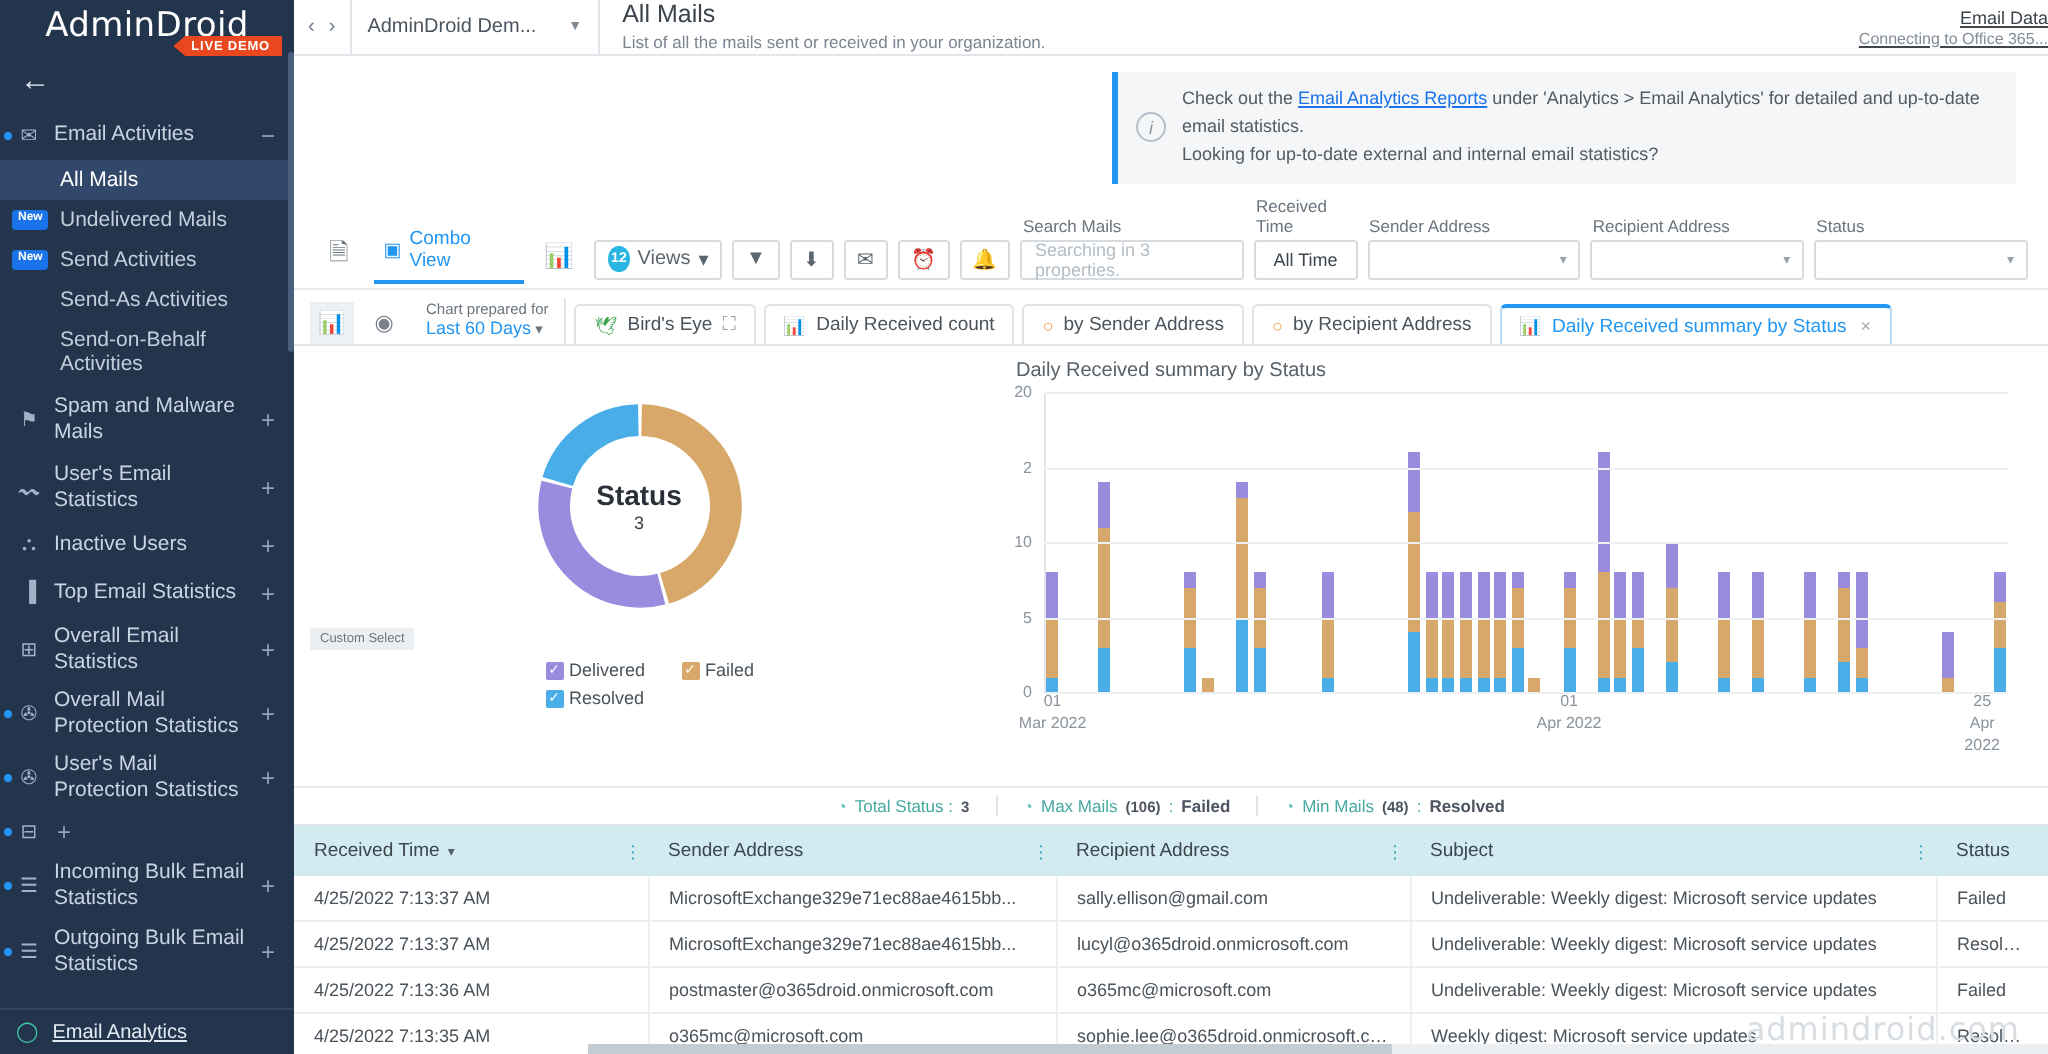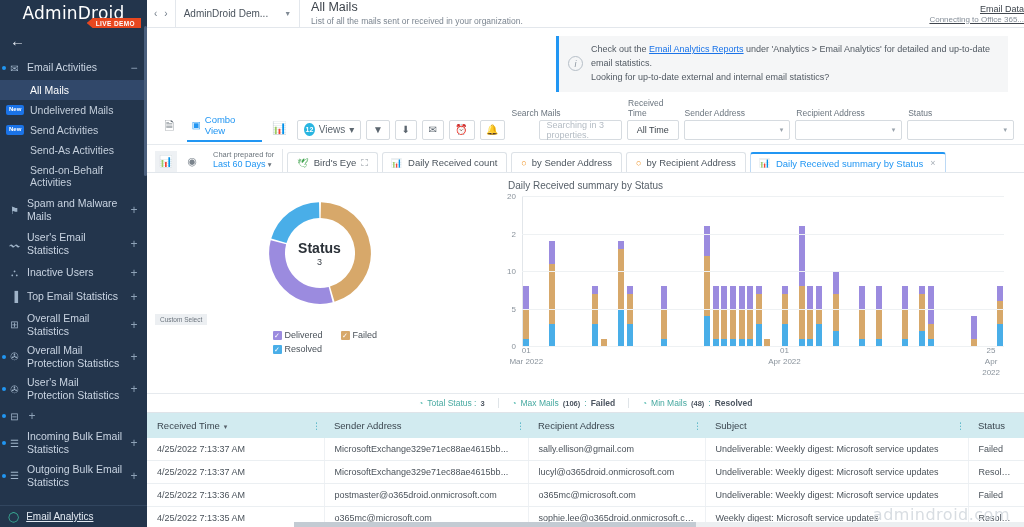--- a/index.html
+++ b/index.html
@@ -142,21 +142,21 @@
   .views-chip {
     width: 13px; height: 13px; border-radius: 50%; background: #28b5e1; color: #fff;
     font-size: 7px; display: flex; align-items: center; justify-content: center; font-weight: bold;
   }
   .field { display: flex; flex-direction: column; margin-bottom: 4px; }
   .field-lab { font-size: 8.5px; color: #6b757f; margin-bottom: 2px; padding-left: 1px; }
   .field-box {
     height: 20px; border: 1px solid #d6dbe0; border-radius: 2px; background: #fff;
     display: flex; align-items: center; padding: 0 6px; font-size: 9px; color: #3d454d;
   }
-  .field-box.ph { color: #b4bcc4; margin-left: 29px; }
+  .field-box.ph { color: #b4bcc4; }
   .field-box .caret { margin-left: auto; color: #9aa3ac; font-size: 7px; }
 
   
   .charttabs { display: flex; align-items: flex-end; gap: 4px; padding: 4px 10px 0 8px; background: #fff; }
   .ct-ic {
     width: 22px; height: 21px; display: flex; align-items: center; justify-content: center;
     color: #7a838c; font-size: 11px; cursor: pointer;
   }
   .ct-ic.sel { background: #eef1f4; }
   .prepared {

